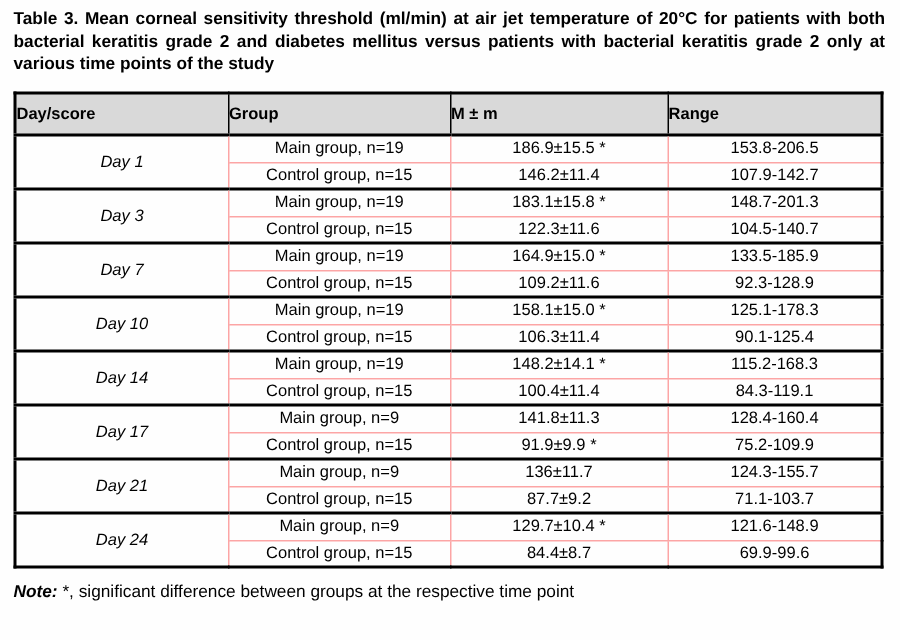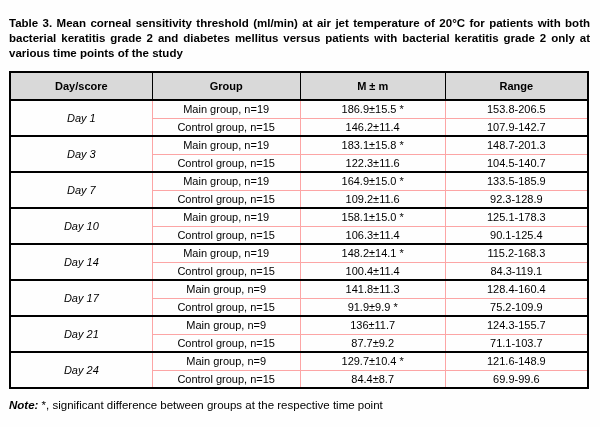--- a/index.html
+++ b/index.html
@@ -5,21 +5,21 @@
   * { box-sizing: border-box; }
   html, body { margin: 0; padding: 0; }
   body {
     background: #ffffff;
     font-family: "Liberation Sans", sans-serif;
     color: #000000;
   }
   .page {
     width: 600px;
     height: 427px;
-    padding: 16px 10px 0 9px;
+    padding: 6px 10px 0 9px;
     background: #fefefe;
     overflow: hidden;
   }
   .title {
     margin: 0 0 10px 0;
     font-size: 11.5px;
     font-weight: bold;
     line-height: 15px;
     text-align: justify;
     color: #000000;
@@ -34,21 +34,21 @@
   col.c-group { width: 25.6%; }
   col.c-m     { width: 25.1%; }
   col.c-range { width: 24.7%; }
   th {
     background: #d9d9d9;
     font-size: 11px;
     font-weight: bold;
     height: 28px;
     border: 1px solid #000000;
     border-bottom: 2px solid #000000;
-    text-align: center;
+    text-align: left;
     vertical-align: middle;
     padding: 0;
   }
   td {
     font-size: 11px;
     height: 18px;
     border: 1px solid #fca5a5;
     text-align: center;
     vertical-align: middle;
     padding: 0 2px;

